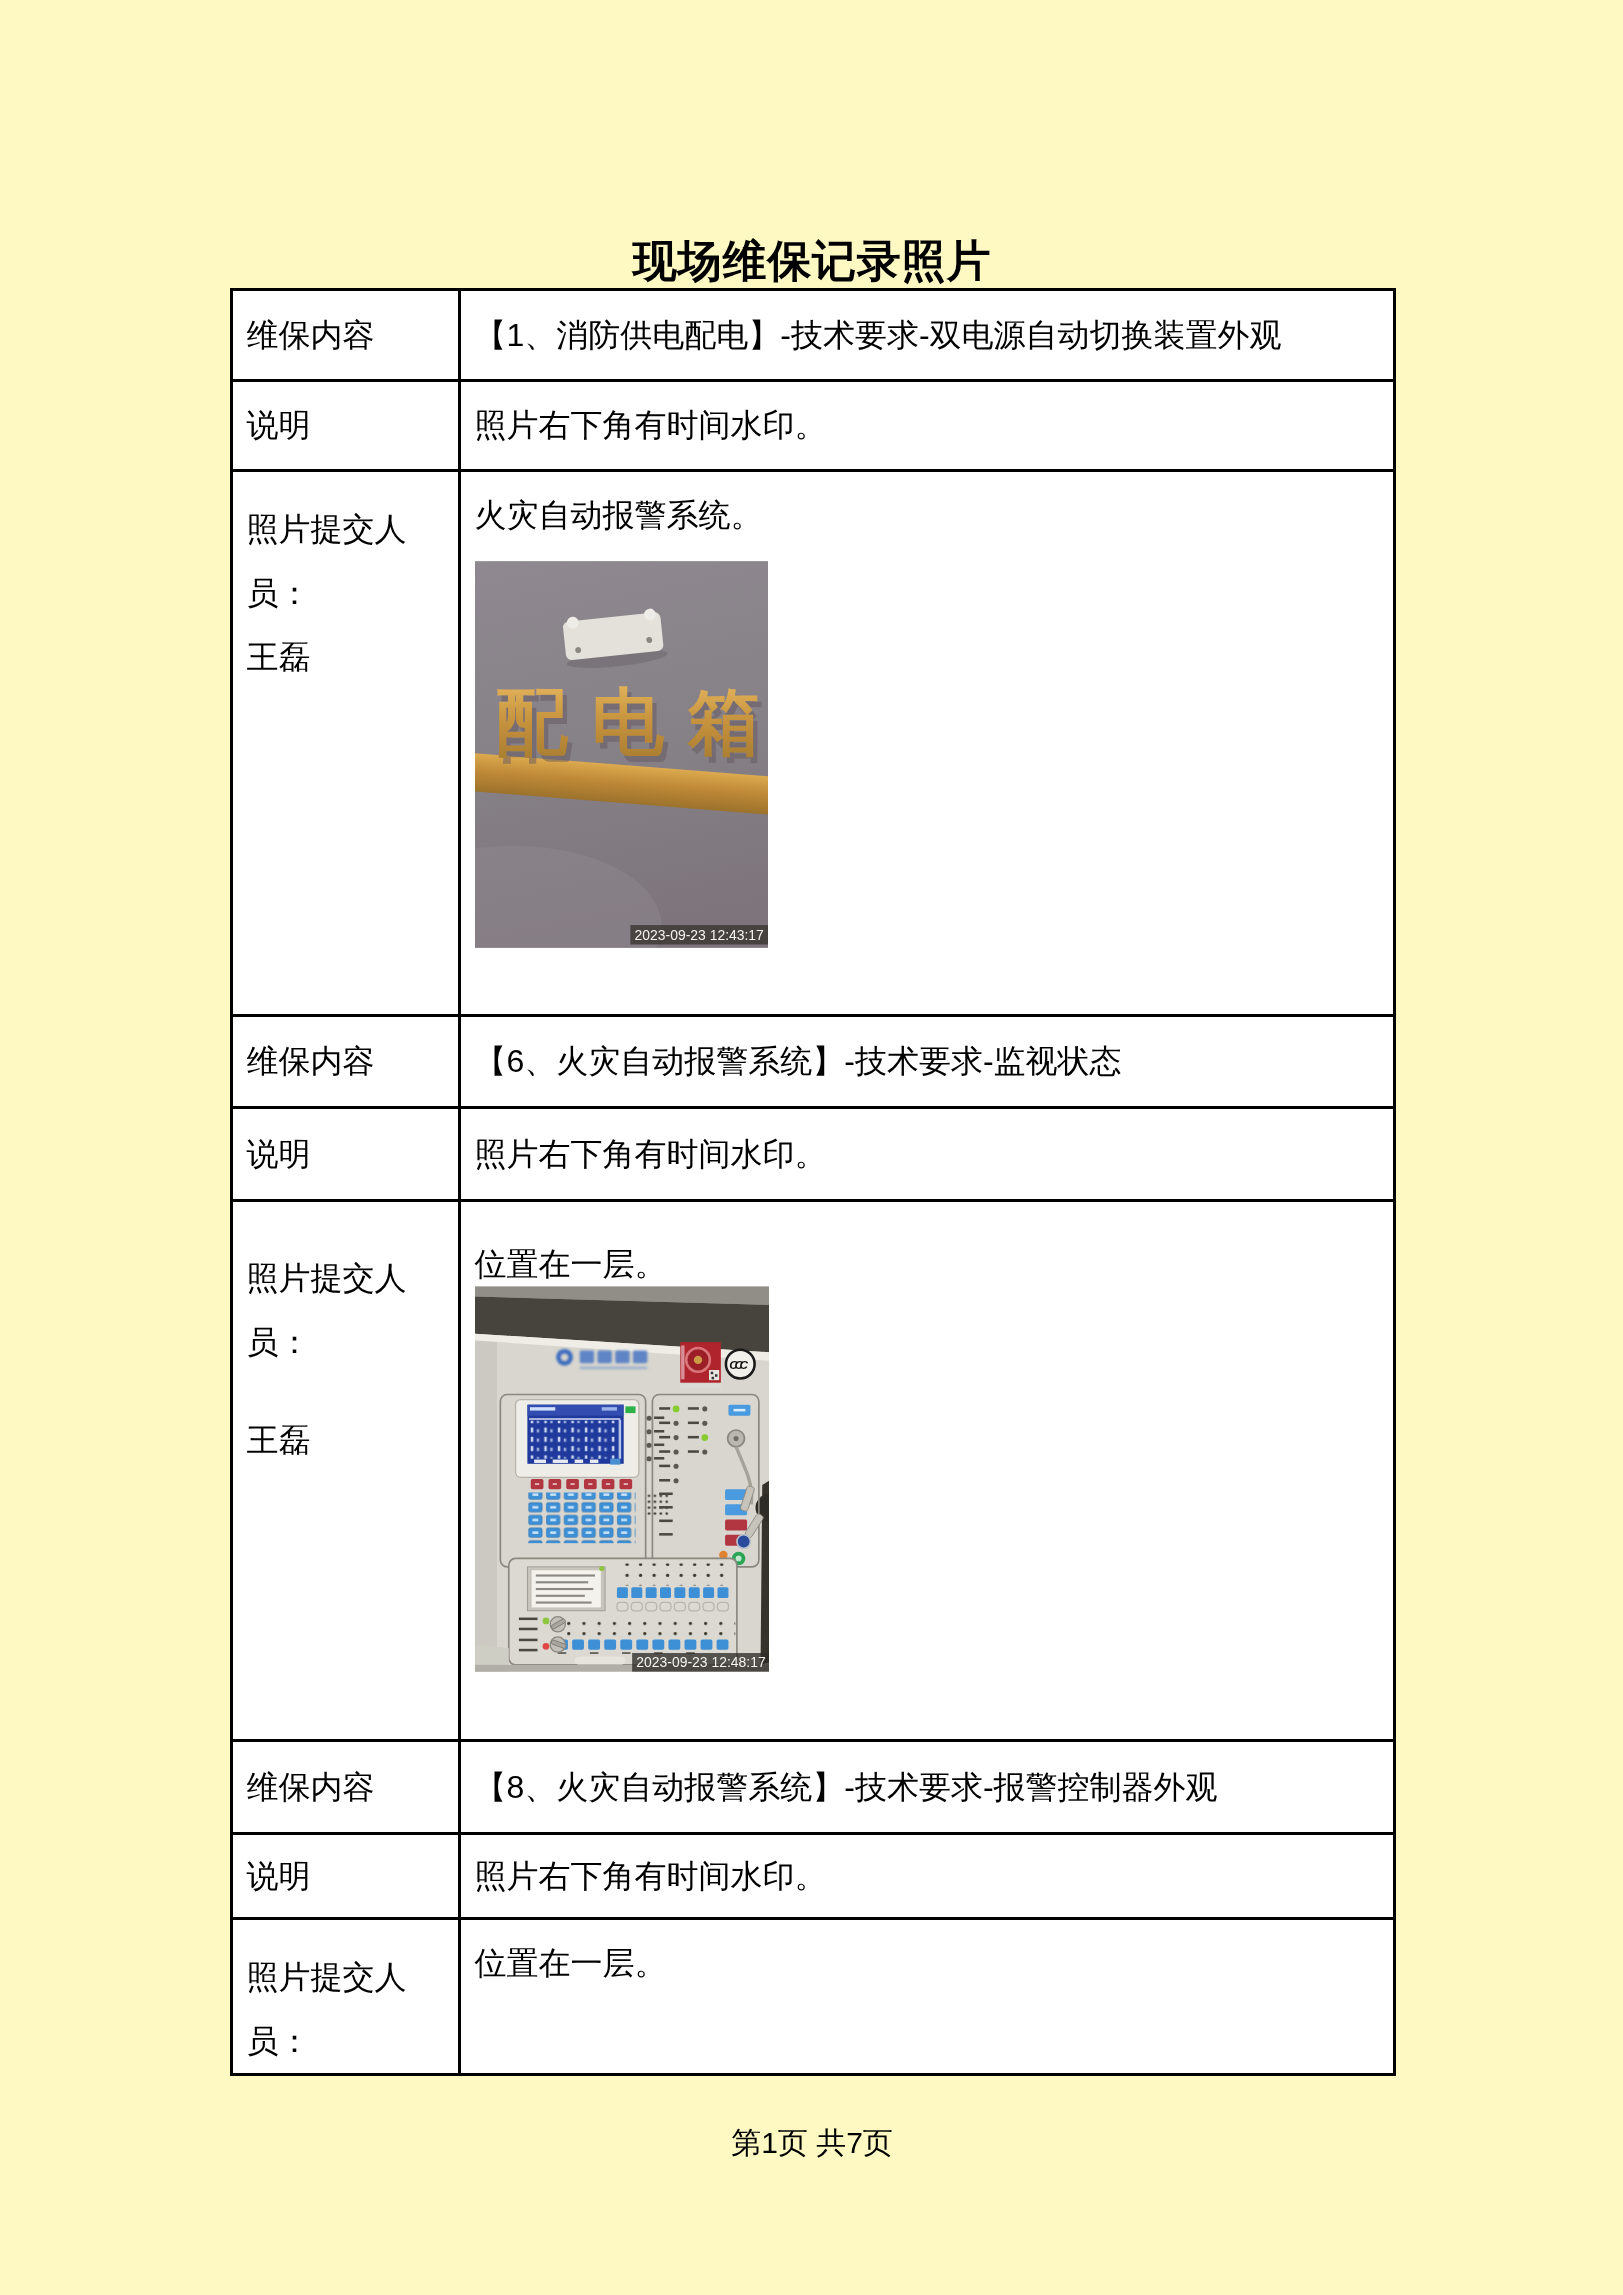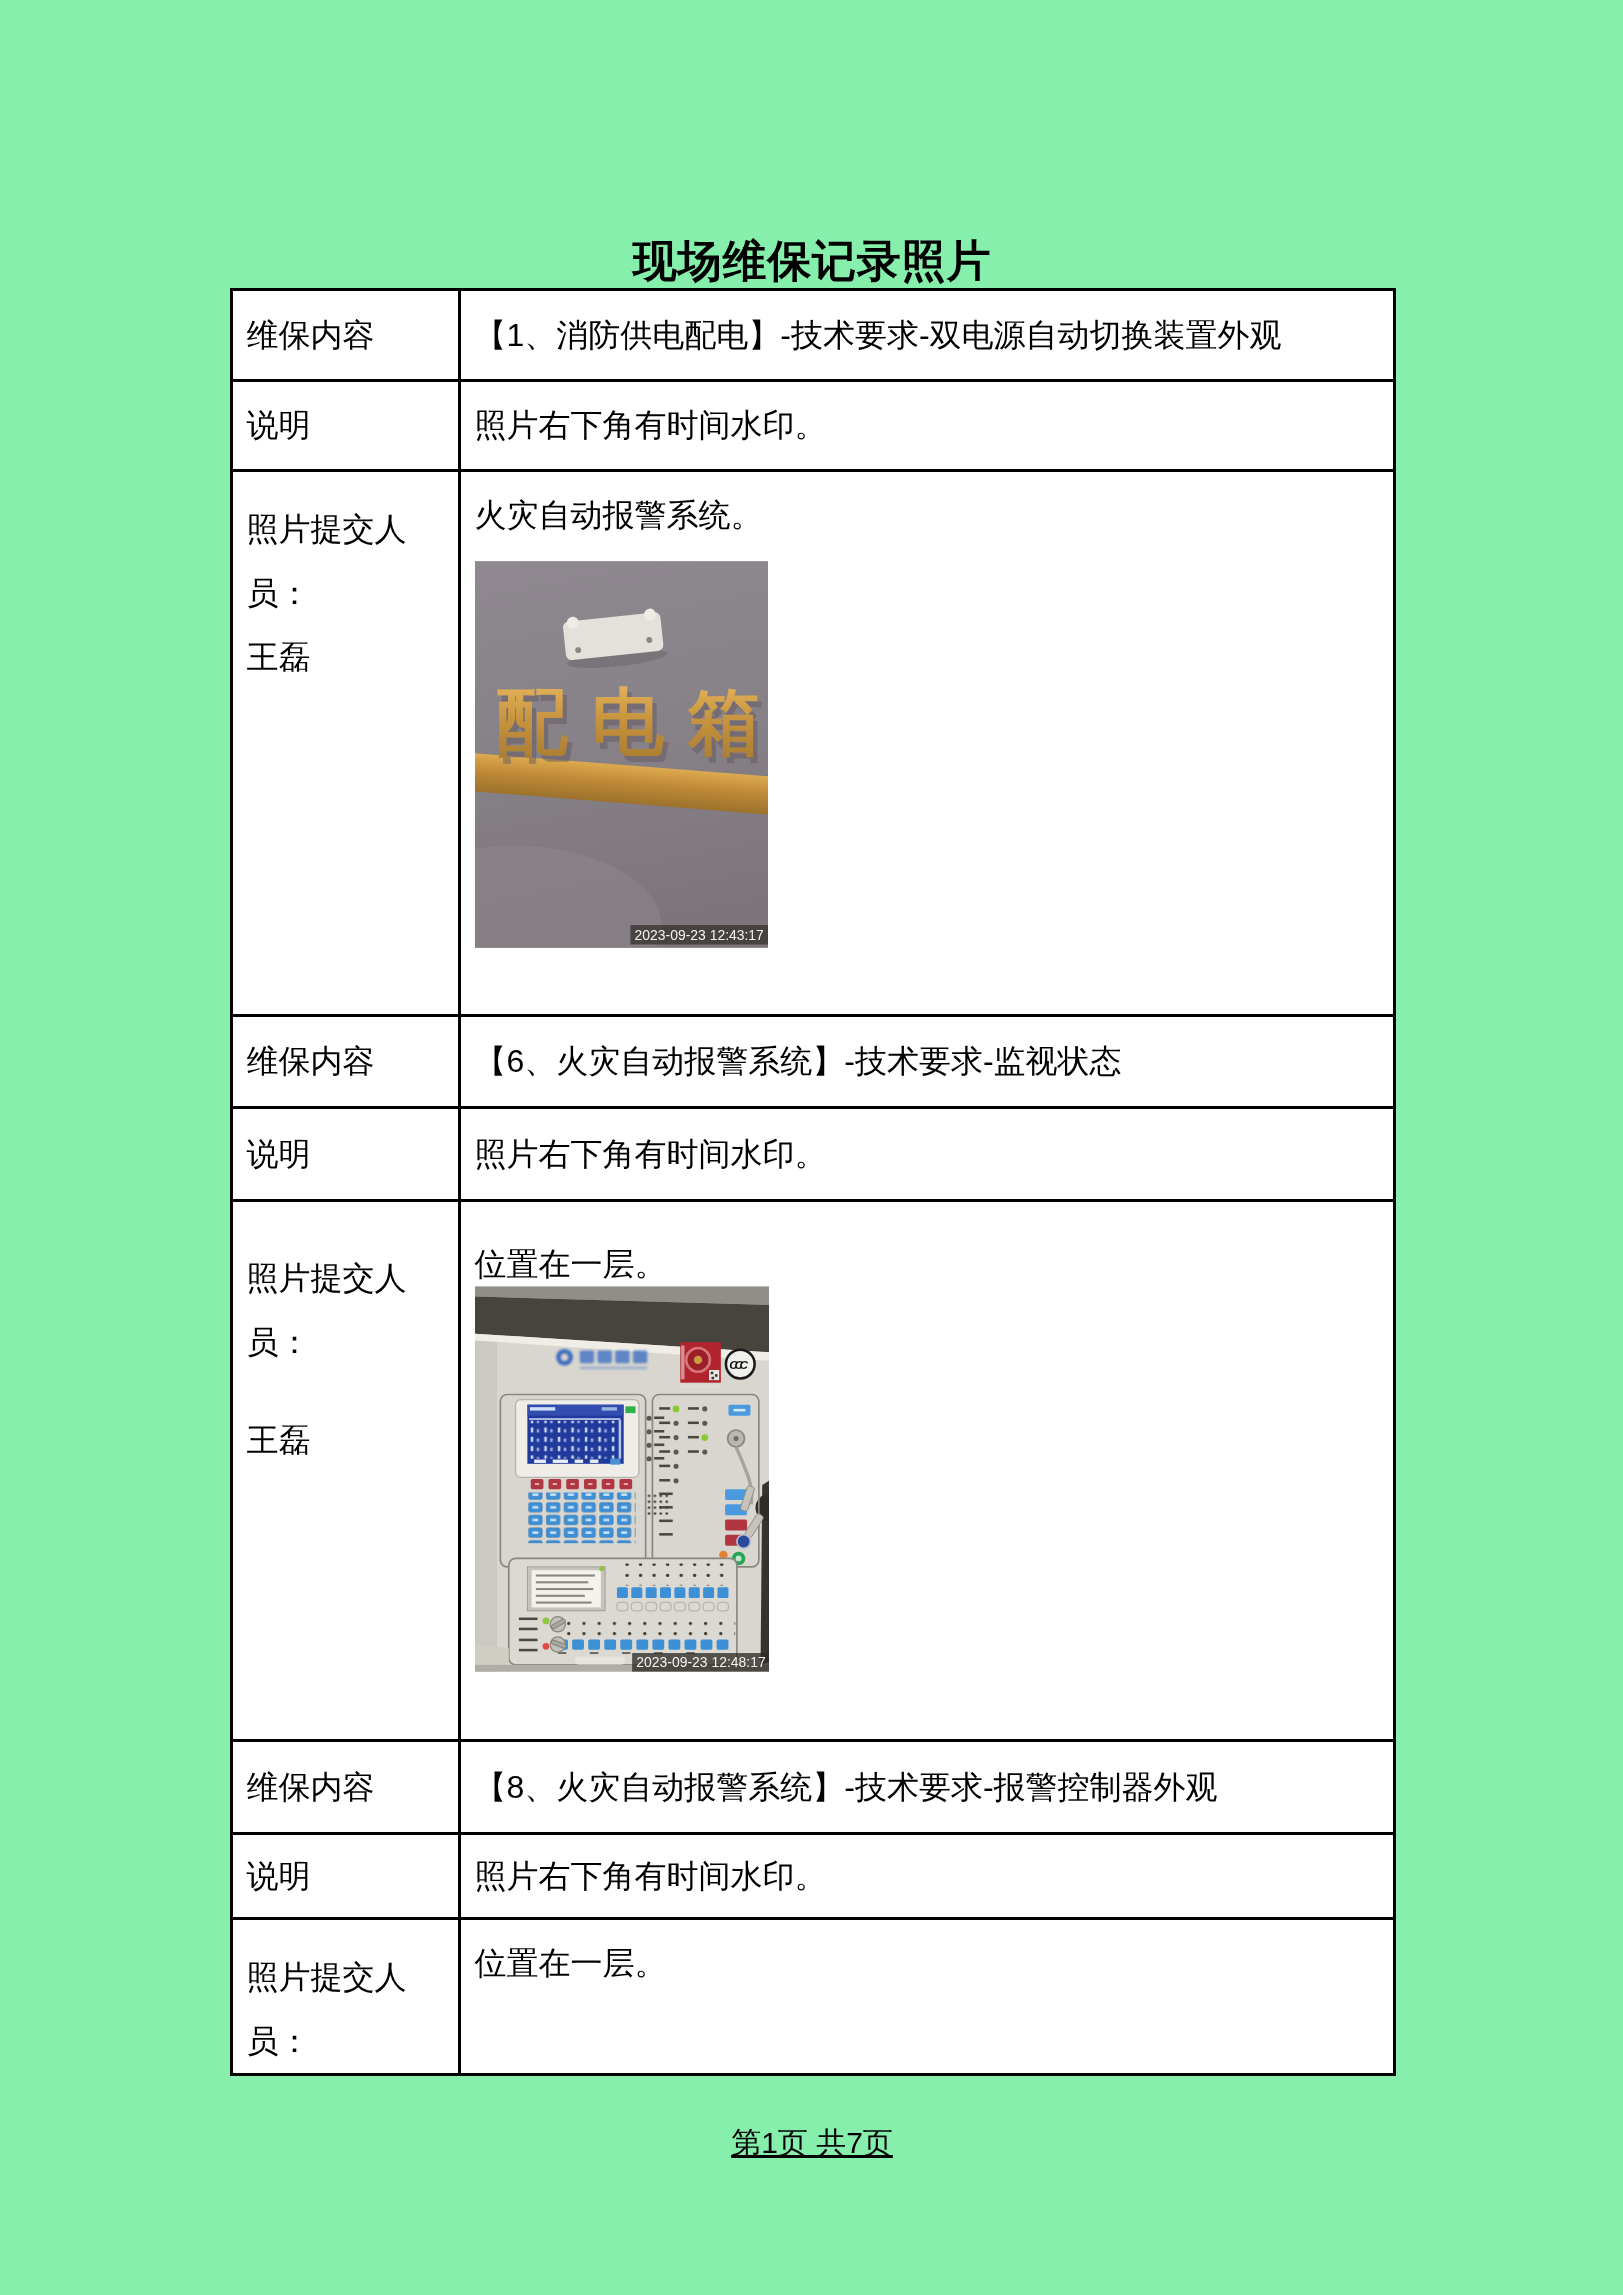--- a/index.html
+++ b/index.html
@@ -1,37 +1,37 @@
 <!DOCTYPE html>
 <html style="font-size:13.5px"><head>
 <meta charset="utf-8">
 <style>
   html,body{margin:0;padding:0;background:#ffffff;}
   body{width:1624px;height:2295px;position:relative;
        font-family:"Liberation Sans","DejaVu Sans",sans-serif;color:#000;}
-  .page{position:absolute;inset:0;background:#86efac;}
+  .page{position:absolute;inset:0;background:#fef9c3;}
   .page-title{position:absolute;top:232px;left:0;width:100%;margin:0;
       text-align:center;font-size:44px;font-weight:bold;letter-spacing:0.8px;}
   table.record{position:absolute;left:230px;top:288px;width:1164px;
       border-collapse:collapse;table-layout:fixed;}
   col.c1{width:228px;} col.c2{width:935px;}
   td{border:3.4px solid #000;font-size:32px;line-height:37px;
      padding:0 13.5px;vertical-align:middle;background:#fff;}
   tr.photo-row td{vertical-align:top;}
   td.lbl{line-height:39px;}
   tr.photo-row td.lbl{line-height:64px;font-family:Liberation Serif, serif;}
   .pt30 td{padding-top:25px;}
   .pt52 td{padding-top:44px;}
   .submitter-name{margin-top:0;}
   .mt40{margin-top:34px;}
   .photo-wrap{display:block;}
   .photo-wrap.m32{margin-top:27px;}
   .photo-wrap.m4{margin-top:3.4px;}
   .page-footer{position:absolute;top:2123px;left:0;width:100%;
-      text-align:center;font-size:30px;text-decoration:underline;}
+      text-align:center;font-size:30px;}
   svg text{font-family:"Liberation Sans","DejaVu Sans",sans-serif;}
 </style>
 </head>
 <body>
 
 <div class="page">
 
   <h1 class="page-title">现场维保记录照片</h1>
 
   <table class="record">

